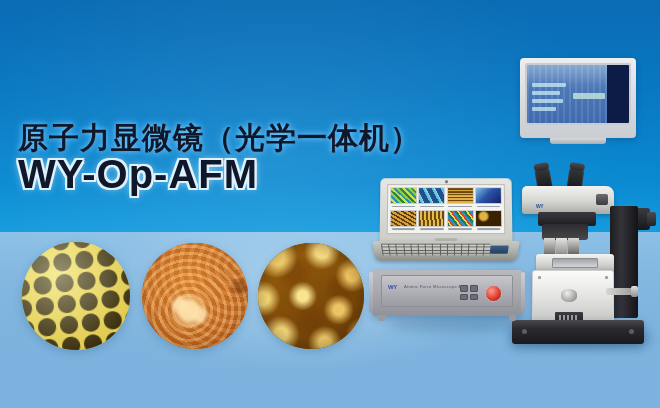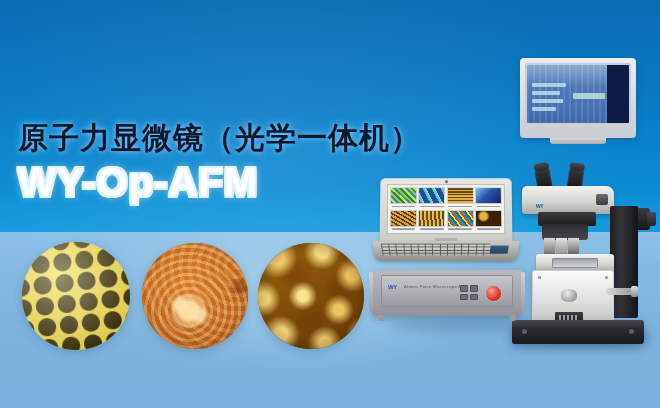--- a/index.html
+++ b/index.html
@@ -31,22 +31,21 @@
 
   
   .headline{position:absolute;left:18px;top:122px;z-index:30;}
   .h-cn{
     font-size:30px;font-weight:bold;color:#0f172a;letter-spacing:1px;line-height:1.08;
     font-family:"DejaVu Sans","Liberation Sans",sans-serif;
     text-shadow:0 0 5px rgba(120,205,255,.95),0 0 10px rgba(90,190,255,.8),1px 1px 1px rgba(10,90,150,.45);
     white-space:nowrap;
   }
   .h-model{
-    margin-top:8px;
-    font-size:40px;font-weight:bold;color:#ffffff;letter-spacing:1px;line-height:1;
+    font-size:40px;font-weight:bold;color:#0f172a;letter-spacing:1px;line-height:1;
     font-family:"Liberation Sans","DejaVu Sans",sans-serif;
     -webkit-text-stroke:0px;
     text-shadow:
       -2px -2px 0 #dff1fd, 2px -2px 0 #dff1fd, -2px 2px 0 #dff1fd, 2px 2px 0 #dff1fd,
       -2px 0 0 #dff1fd, 2px 0 0 #dff1fd, 0 -2px 0 #dff1fd, 0 2px 0 #dff1fd,
       0 0 9px rgba(225,245,255,.9);
     white-space:nowrap;
   }
 
   

